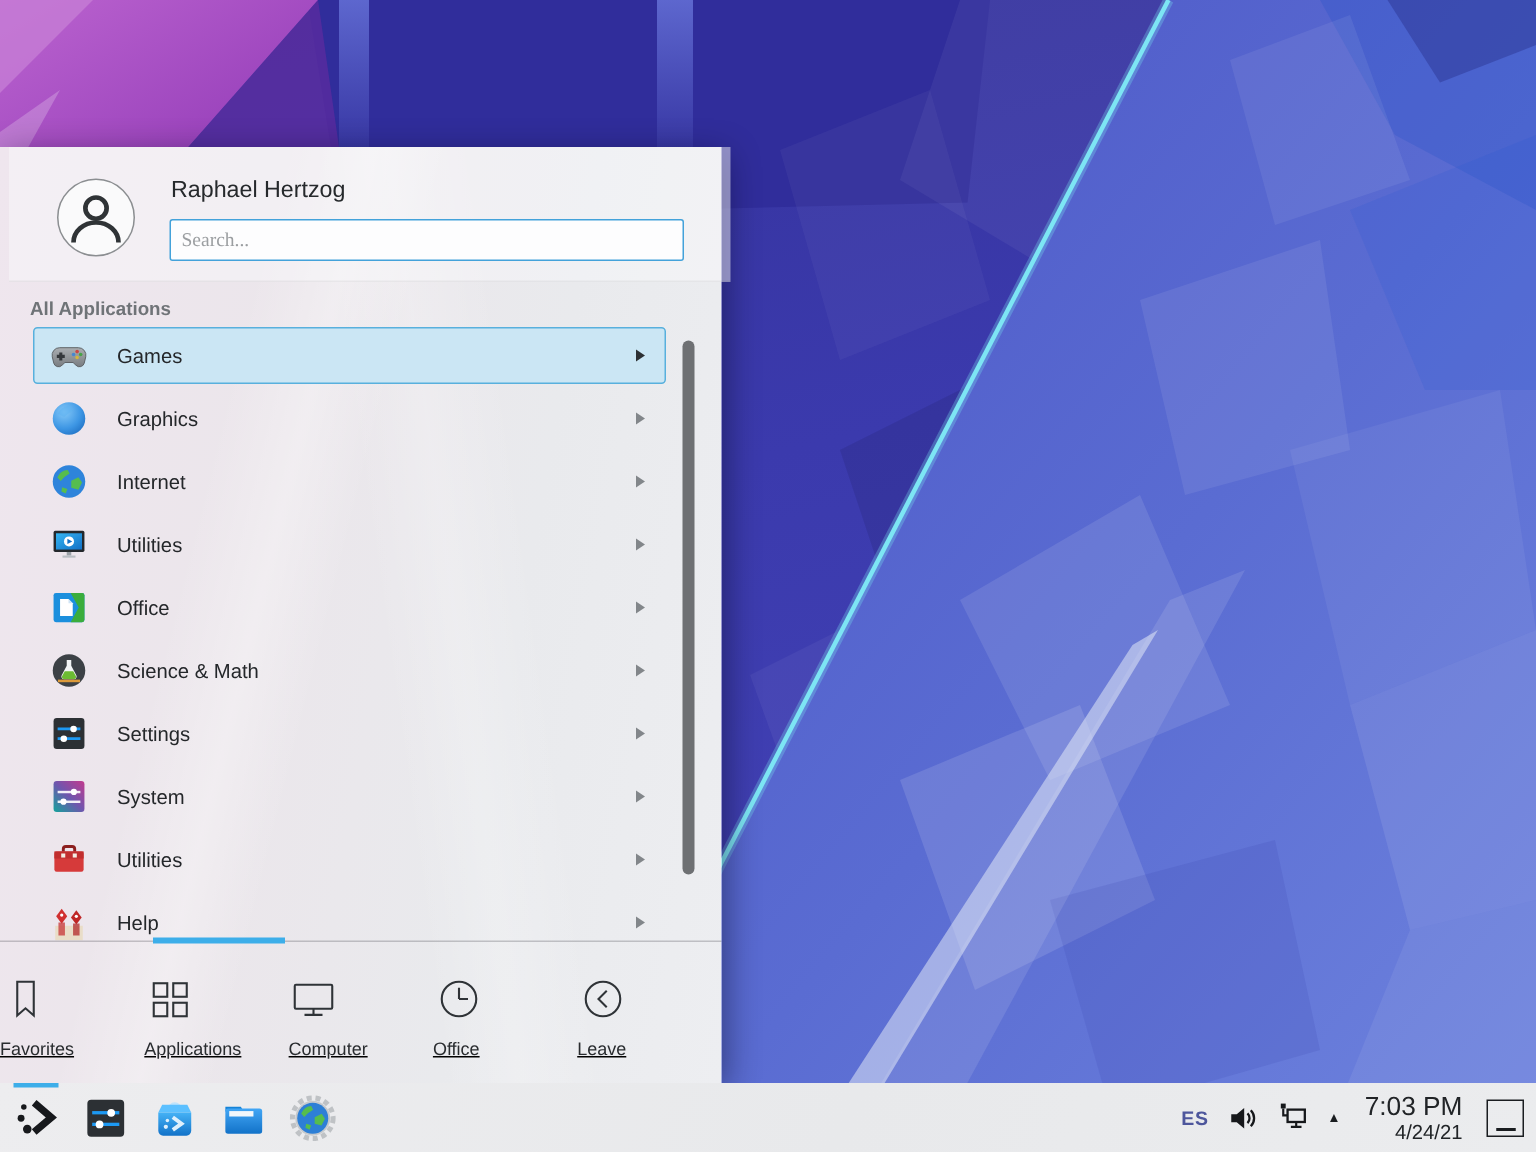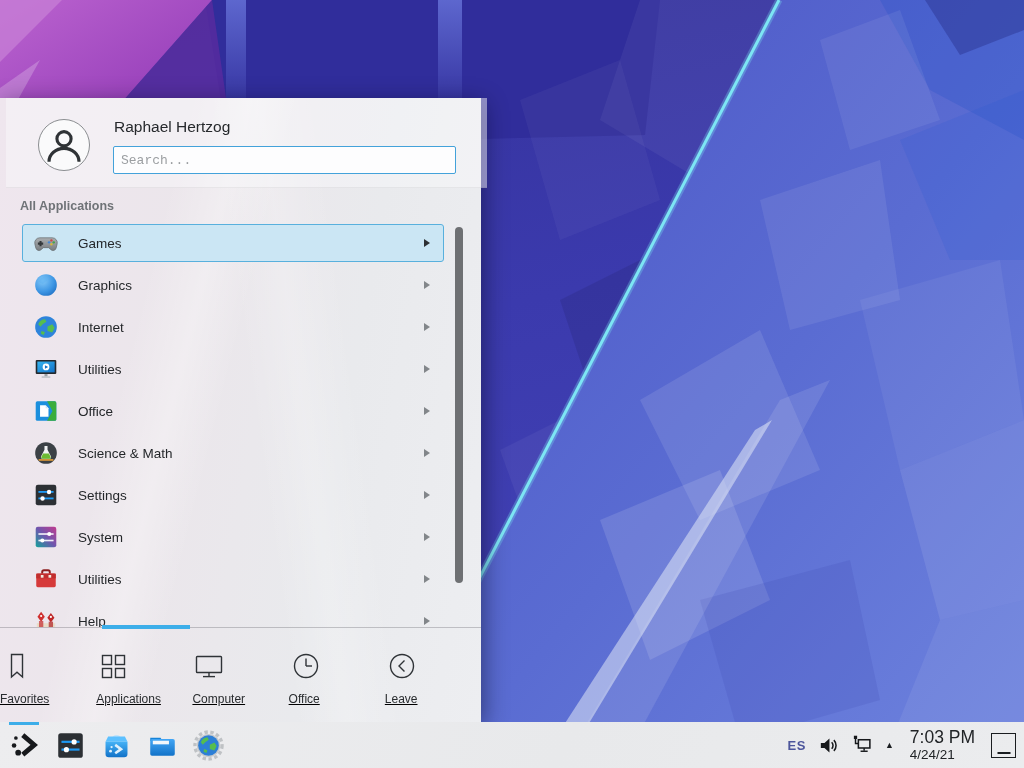--- a/index.html
+++ b/index.html
@@ -22,29 +22,29 @@
       linear-gradient(104deg, rgba(255,255,255,0) 30%, rgba(255,255,255,.30) 39%, rgba(255,255,255,0) 47%),
       linear-gradient(82deg, rgba(255,255,255,0) 52%, rgba(255,255,255,.20) 61%, rgba(255,255,255,0) 71%);
   }
   .kick-header { position:absolute; top:0; left:0; width:100%; height:90px;
     background:rgba(249,249,251,.48); border-bottom:1px solid rgba(0,0,0,.05);margin-left:6px; }
   .avatar { position:absolute; left:32px; top:21px; width:52px; height:52px; border-radius:50%;
     background:#fafafb; border:1px solid #8b8e91; display:flex; align-items:center; justify-content:center; }
   .user-name { position:absolute; left:108px; top:20px; font-size:15.5px; color:#26292c; }
   .search-box { position:absolute; left:107px; top:48px; width:343px; height:28px;
     border:1px solid #43a2da; border-radius:2px; background:#fdfdfe; color:#2a2d30;
-    font-size:13px; padding:0 7px; font-family:Liberation Mono, monospace; outline:none; }
+    font-size:13px; padding:0 7px; font-family:Liberation Serif, serif; outline:none; }
   .search-box::placeholder { color:#9b9ea1; }
 
   .section-label { position:absolute; left:20px; top:101px; font-size:12.5px; color:#6f7377;font-weight:bold; }
 
   .app-list { position:absolute; left:0; top:120px; width:100%; height:409px; overflow:hidden; }
   .app-row { display:flex; align-items:center; height:38px; margin:0 37px 4px 22px;
     border:1px solid transparent; border-radius:3px; position:relative; cursor:default; }
-  .app-row.first { margin-top:6px; }
+  .app-row.first { }
   .app-row.selected { background:#cbe6f4; border-color:#58b0dd; }
   .app-icon { width:26px; height:26px; margin-left:10px; flex:0 0 26px; }
   .app-icon svg { width:26px; height:26px; display:block; }
   .app-label { margin-left:19px; font-size:13.5px; color:#24272a; }
   .row-arrow { margin-left:auto; margin-right:13px; width:0; height:0;
     border-left:6px solid #82868a; border-top:4.5px solid transparent; border-bottom:4.5px solid transparent; }
   .app-row.selected .row-arrow { border-left-color:#2d3033; }
 
   .kick-scrollbar { position:absolute; left:455px; top:129px; width:8px; height:356px;
     background:#6e7073; border-radius:4px; }
@@ -64,21 +64,21 @@
     display:flex; align-items:center; }
   .launchers { position:absolute; left:6px; top:0; height:100%; display:flex; gap:10px; }
   .launcher { width:36px; height:46px; position:relative; display:flex; align-items:center; justify-content:center; }
   .launcher svg { width:31px; height:31px; display:block; }
   .launcher .active-line { position:absolute; top:0; left:3px; right:3px; height:3px; background:#3daee9; }
 
   .tray { position:absolute; right:6px; top:0; height:100%; display:flex; align-items:center; gap:11px; }
   .kbd-layout { font-size:13px; font-weight:bold; color:#4d569c; letter-spacing:.5px; }
   .tray-icon svg { width:23px; height:23px; display:block; }
   .tray-caret { font-size:9px; color:#1a1d20; }
-  .clock { text-align:left; line-height:1.12; margin:0 5px; color:#212427; }
+  .clock { text-align:right; line-height:1.12; margin:0 5px; color:#212427; }
   .clock .time { font-size:17.5px; }
   .clock .date { font-size:13.5px; }
   .show-desktop { width:25px; height:25px; border:1.5px solid #1a1d20; position:relative; background:transparent; margin-right:2px;}
   .show-desktop::after { content:""; position:absolute; left:50%; transform:translateX(-50%);
     bottom:3px; width:13px; height:1.6px; background:#1a1d20; }
 </style>
 </head>
 <body>
 
 <div class="wallpaper">

